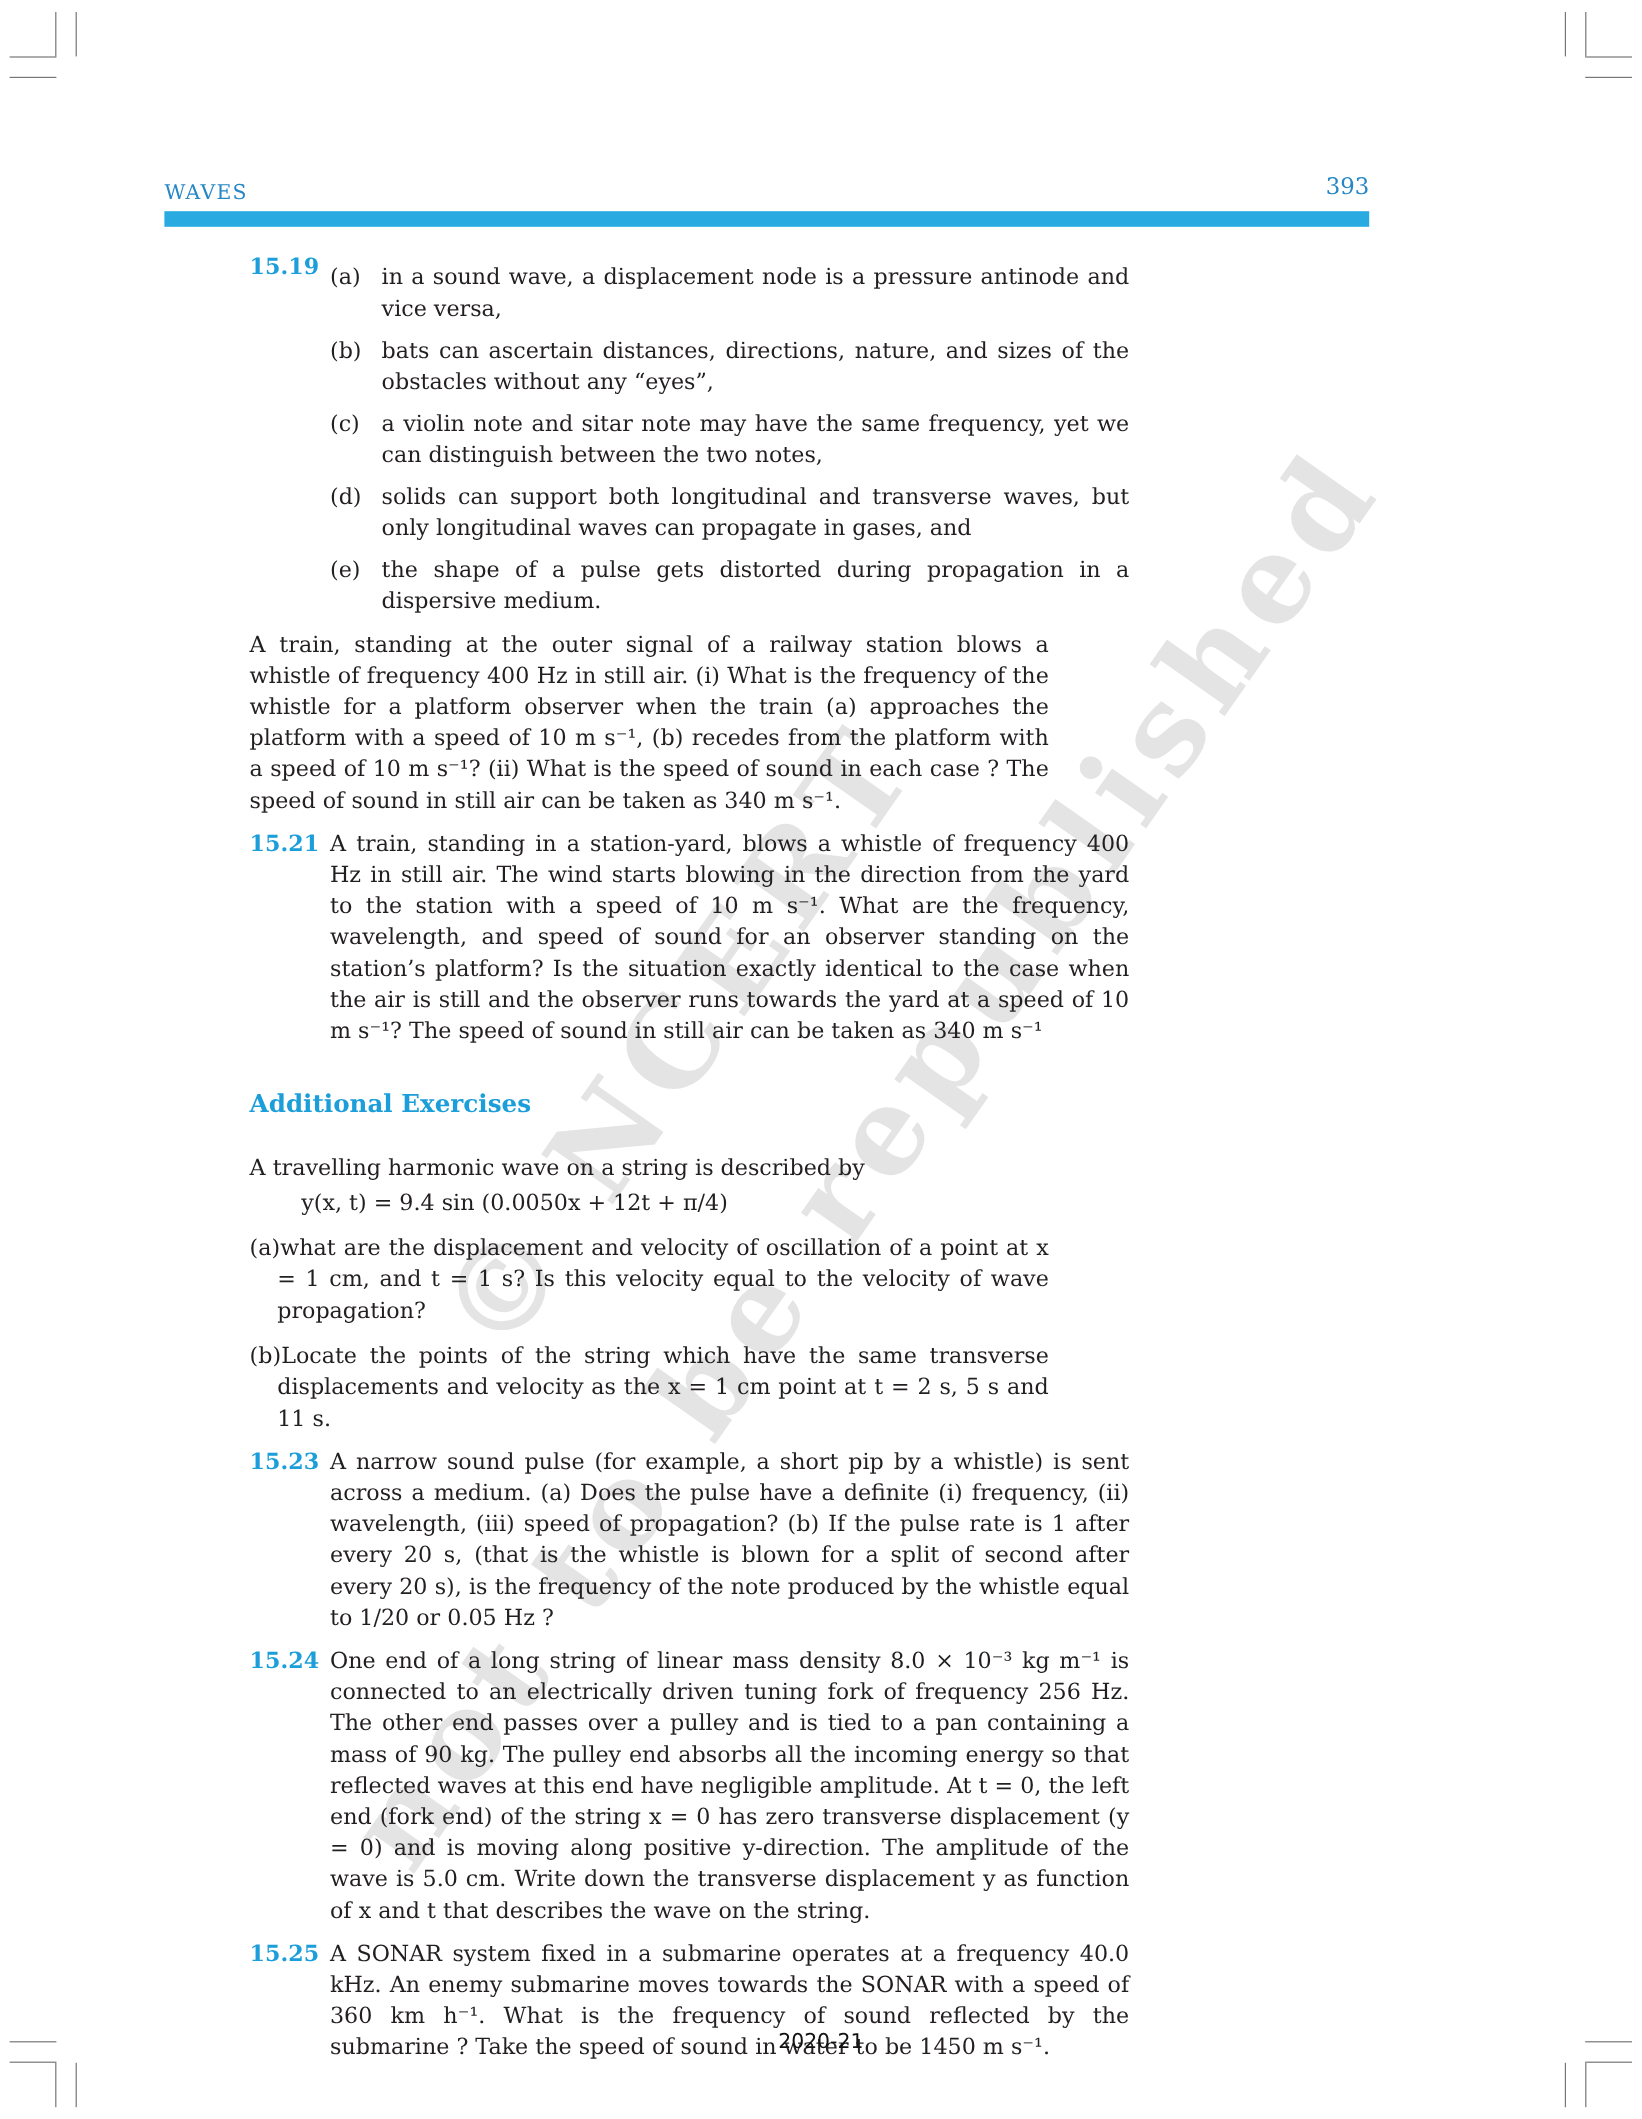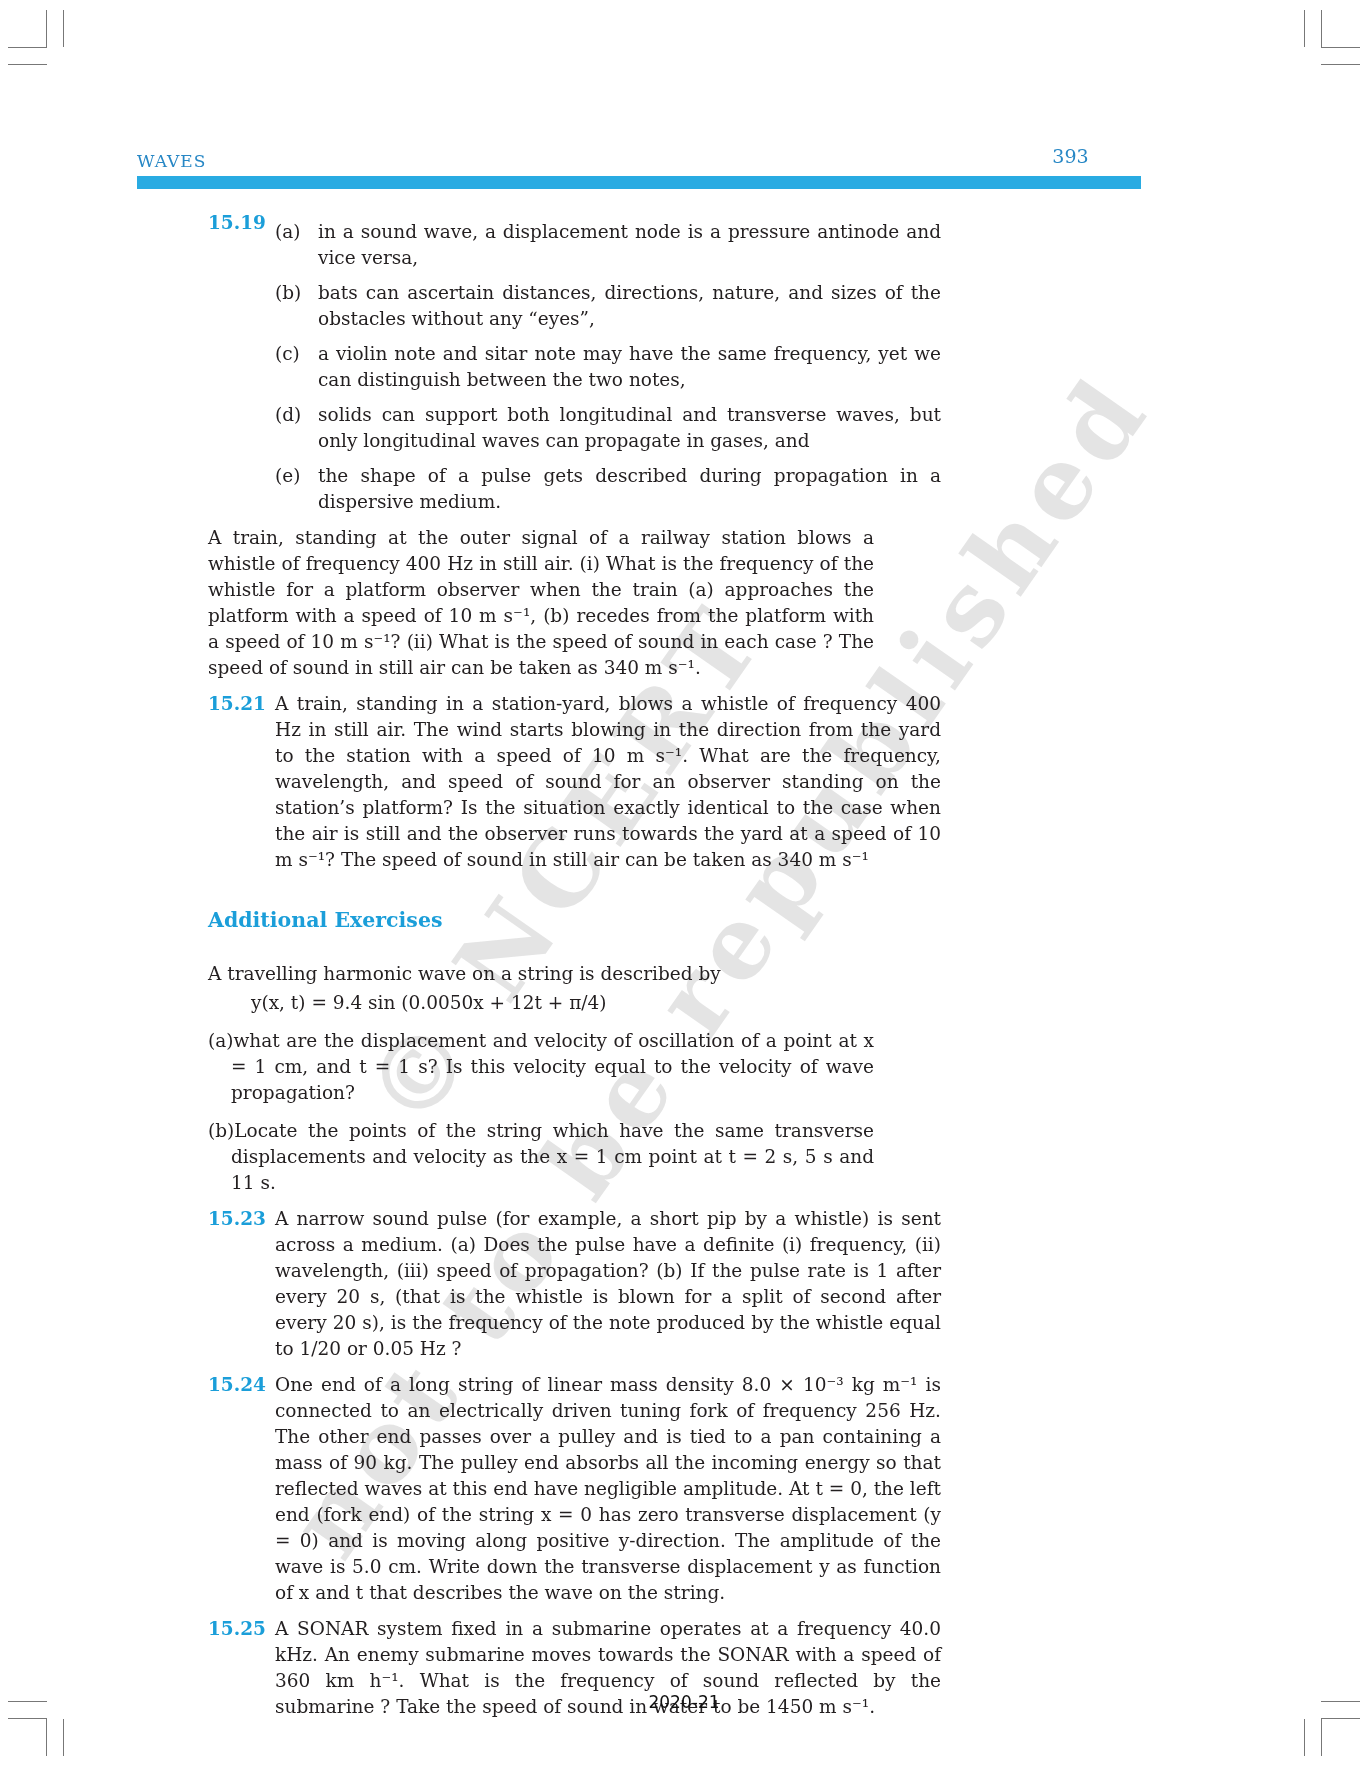--- a/index.html
+++ b/index.html
@@ -9,21 +9,21 @@
   }
   
   .cm { position:absolute; background:#777777; }
 
   
   .running-head {
     position:absolute; left:137px; top:151px; font-size:17px;
     color:var(--accent-dark,#2787c5); letter-spacing:1px;
   }
   .page-number {
-    position:absolute; left:1000px; top:145px; width:141px; text-align:center;
+    position:absolute; left:1000px; top:145px; width:141px; text-align:right;
     font-size:19px; color:var(--accent-dark,#2787c5);
   }
   .header-rule {
     position:absolute; left:137px; top:176px; width:1004px; height:13px;
     background:var(--accent,#29abe2);
   }
 
   
   .wm {
     position:absolute; white-space:nowrap; pointer-events:none;
@@ -108,21 +108,21 @@
         <div class="sub">
           <span class="sub-lab">(c)</span>
           <span class="sub-txt">a violin note and sitar note may have the same frequency, yet we can distinguish between the two notes,</span>
         </div>
         <div class="sub">
           <span class="sub-lab">(d)</span>
           <span class="sub-txt">solids can support both longitudinal and transverse waves, but only longitudinal waves can propagate in gases, and</span>
         </div>
         <div class="sub">
           <span class="sub-lab">(e)</span>
-          <span class="sub-txt">the shape of a pulse gets described during propagation in a dispersive medium.</span>
+          <span class="sub-txt">the shape of a pulse gets distorted during propagation in a dispersive medium.</span>
         </div>
       </div>
     </div>
 
     <div class="ex">
       <div class="ex-body">A train, standing at the outer signal of a railway station blows a whistle of frequency 400 Hz in still air. (i) What is the frequency of the whistle for a platform observer when the train (a) approaches the platform with a speed of 10 m s⁻¹, (b) recedes from the platform with a speed of 10 m s⁻¹? (ii) What is the speed of sound in each case ? The speed of sound in still air can be taken as 340 m s⁻¹.</div>
     </div>
 
     <div class="ex">
       <span class="ex-num">15.21</span>

